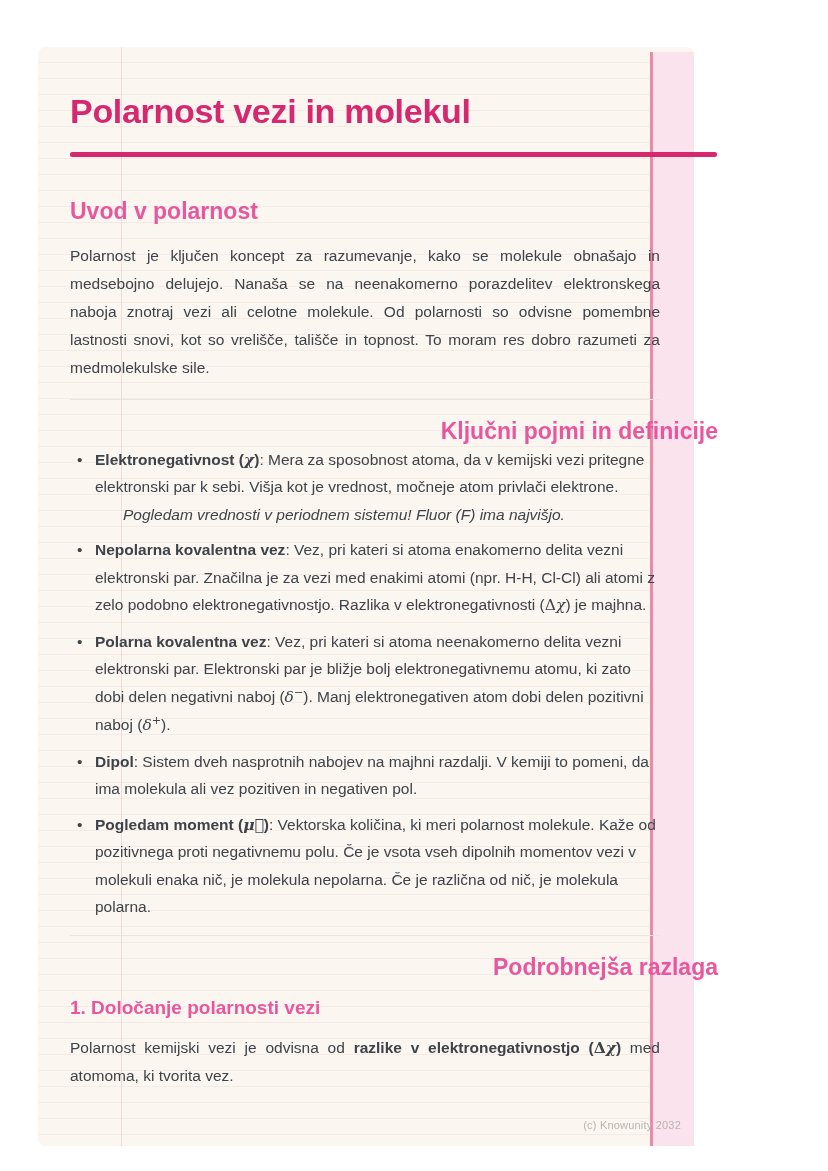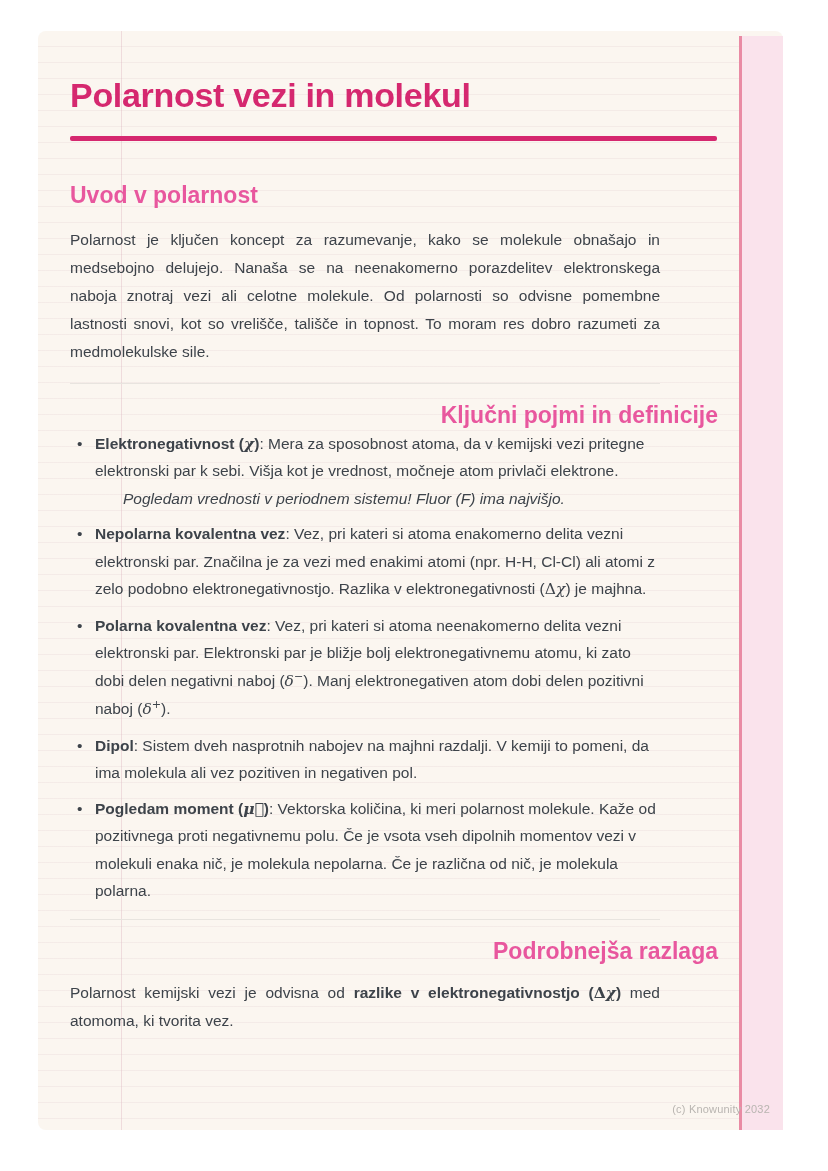--- a/index.html
+++ b/index.html
@@ -16,22 +16,22 @@
   html,body{margin:0;padding:0;}
   body{
     width:828px;height:1171px;
     background:#ffffff;
     font-family:"Liberation Sans","DejaVu Sans",sans-serif;
     position:relative;
     overflow:hidden;
   }
   .page{
     position:absolute;
-    left:38px;top:31px;
-    width:745px;height:1099px;
+    left:38px;top:47px;
+    width:656px;height:1099px;
     background-color:var(--page-bg);
     
     background-image:
       repeating-linear-gradient(to bottom,
         rgba(208,178,186,0.0) 0px, rgba(208,178,186,0.0) 15px,
         rgba(208,178,186,0.16) 15px, rgba(208,178,186,0.16) 16px),
       linear-gradient(to right,
         rgba(224,187,196,0.0) 0px, rgba(224,187,196,0.0) 83px,
         rgba(224,187,196,0.45) 83px, rgba(224,187,196,0.45) 84px,
         rgba(224,187,196,0.0) 84px);
@@ -169,17 +169,18 @@
       </li>
       <li>
         <span class="blt">•</span>
         <span class="li-text"><span class="s-b">Pogledam moment (</span><span class="s-mb">μ⃗</span><span class="s-b">)</span><span class="">: Vektorska količina, ki meri polarnost molekule. Kaže od pozitivnega proti negativnemu polu. Če je vsota vseh dipolnih momentov vezi v molekuli enaka nič, je molekula nepolarna. Če je različna od nič, je molekula polarna.</span></span>
       </li>
     </ul>
 
     <hr class="divider mt14">
 
     <h2 class="h2 mt17">Podrobnejša razlaga</h2>
+    <h3 class="h3 mt15">1. Določanje polarnosti vezi</h3>
     <p class="para just mt14"><span class="">Polarnost kemijski vezi je odvisna od </span><span class="s-b">razlike v elektronegativnostjo (</span><span class="s-mbu">Δ</span><span class="s-mb">χ</span><span class="s-b">)</span><span class=""> med atomoma, ki tvorita vez.</span></p>
   </div>
 
   <div class="watermark">(c) Knowunity 2032</div>
 </div>
 
 </body></html>

